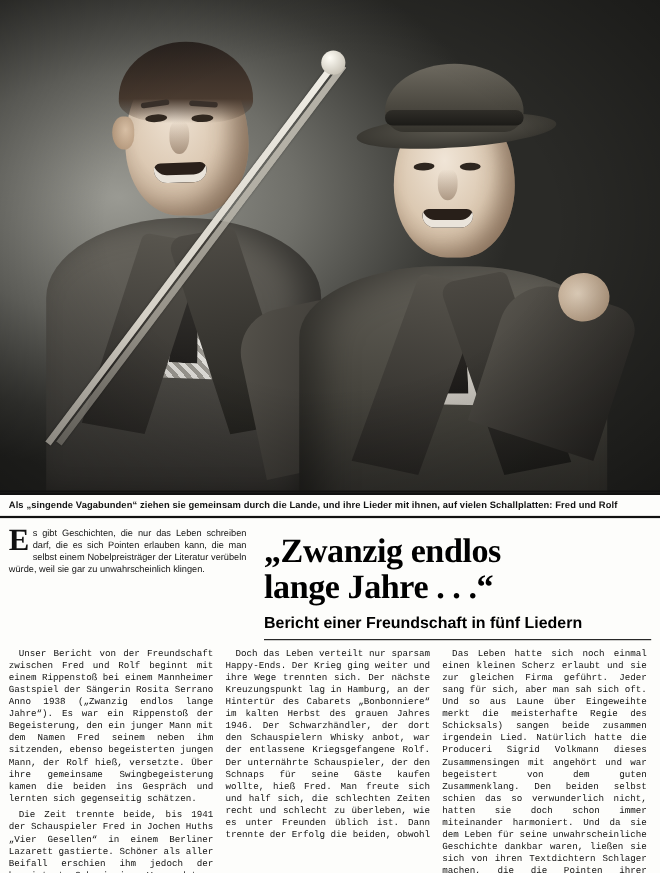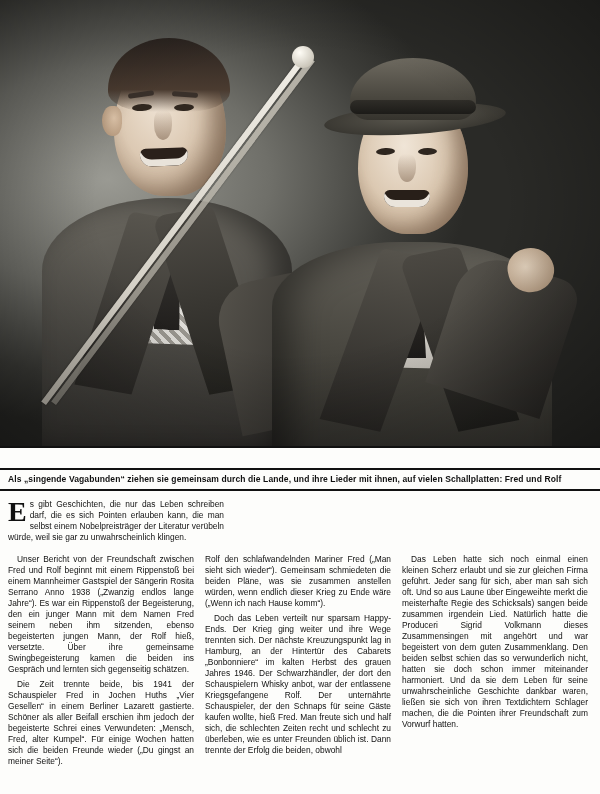--- a/index.html
+++ b/index.html
@@ -327,21 +327,20 @@
   .caption {
     box-sizing: border-box;
     width: 600px;
     padding: 4px 8px 5px 8px;
     border-top: 2px solid #111;
     border-bottom: 2px solid #111;
     font-size: 8.5px;
     font-weight: bold;
     letter-spacing: .1px;
     color: #111;
-    margin-top: 20px;
   }
 
   
   .head-zone {
     position: relative;
     width: 600px;
     box-sizing: border-box;
     padding: 8px 8px 0 8px;
     display: flex;
     gap: 10px;
@@ -404,21 +403,21 @@
   .col {
     width: 186px;
     flex: 0 0 186px;
     font-size: 8.4px;
     line-height: 1.31;
     text-align: justify;
     color: #111;
     hyphens: auto;
   }
   .col p { margin: 0 0 4px 0; }
-  .col p.indent { text-indent: 9px; }
+  .col p.indent { text-indent: 9px; font-family: Liberation Mono, monospace; }
 </style>
 </head>
 <body>
 
 <div class="page">
 
   <div class="photo-wrap">
     <div class="photo"></div>
     <div class="backdrop"></div>
 
@@ -467,30 +466,37 @@
     <div class="vignette"></div>
     <div class="photo-caption-bar"></div>
   </div>
 
   <div class="caption">Als „singende Vagabunden“ ziehen sie gemeinsam durch die Lande, und ihre Lieder mit ihnen, auf vielen Schallplatten: Fred und Rolf</div>
 
   <div class="head-zone">
     <div class="intro-col">
       <p><span class="dropcap">E</span><span>s gibt Geschichten, die nur das Leben schreiben darf, die es sich Pointen erlauben kann, die man selbst einem Nobelpreisträger der Literatur verübeln würde, weil sie gar zu unwahrscheinlich klingen.</span></p>
     </div>
+    <div class="title-col">
+      <div class="big-title">
+        <span class="l1">„Zwanzig endlos</span>
+        <span class="l2">lange Jahre . . .“</span>
+      </div>
+      <div class="subtitle">Bericht einer Freundschaft in fünf Liedern</div>
+      <div class="rule-under-title"></div>
+    </div>
   </div>
 
   <div class="body-cols">
     <div class="col">
       <p class="indent">Unser Bericht von der Freundschaft zwischen Fred und Rolf beginnt mit einem Rippenstoß bei einem Mannheimer Gastspiel der Sängerin Rosita Serrano Anno 1938 („Zwanzig endlos lange Jahre“). Es war ein Rippenstoß der Begeisterung, den ein junger Mann mit dem Namen Fred seinem neben ihm sitzenden, ebenso begeisterten jungen Mann, der Rolf hieß, versetzte. Über ihre gemeinsame Swingbegeisterung kamen die beiden ins Gespräch und lernten sich gegenseitig schätzen.</p>
       <p class="indent">Die Zeit trennte beide, bis 1941 der Schauspieler Fred in Jochen Huths „Vier Gesellen“ in einem Berliner Lazarett gastierte. Schöner als aller Beifall erschien ihm jedoch der begeisterte Schrei eines Verwundeten: „Mensch, Fred, alter Kumpel“. Für einige Wochen hatten sich die beiden Freunde wieder („Du gingst an meiner Seite“).</p>
 
     </div>
     <div class="col">
-      <p>Rolf den schlafwandelnden Mariner Fred („Man sieht sich wieder“). Gemeinsam schmiedeten die beiden Pläne, was sie zusammen anstellen würden, wenn endlich dieser Krieg zu Ende wäre („Wenn ich nach Hause komm“).</p>
       <p class="indent">Doch das Leben verteilt nur sparsam Happy-Ends. Der Krieg ging weiter und ihre Wege trennten sich. Der nächste Kreuzungspunkt lag in Hamburg, an der Hintertür des Cabarets „Bonbonniere“ im kalten Herbst des grauen Jahres 1946. Der Schwarzhändler, der dort den Schauspielern Whisky anbot, war der entlassene Kriegsgefangene Rolf. Der unternährte Schauspieler, der den Schnaps für seine Gäste kaufen wollte, hieß Fred. Man freute sich und half sich, die schlechten Zeiten recht und schlecht zu überleben, wie es unter Freunden üblich ist. Dann trennte der Erfolg die beiden, obwohl</p>
     </div>
     <div class="col">
       <p class="indent">Das Leben hatte sich noch einmal einen kleinen Scherz erlaubt und sie zur gleichen Firma geführt. Jeder sang für sich, aber man sah sich oft. Und so aus Laune über Eingeweihte merkt die meisterhafte Regie des Schicksals) sangen beide zusammen irgendein Lied. Natürlich hatte die Produceri Sigrid Volkmann dieses Zusammensingen mit angehört und war begeistert von dem guten Zusammenklang. Den beiden selbst schien das so verwunderlich nicht, hatten sie doch schon immer miteinander harmoniert. Und da sie dem Leben für seine unwahrscheinliche Geschichte dankbar waren, ließen sie sich von ihren Textdichtern Schlager machen, die die Pointen ihrer Freundschaft zum Vorwurf hatten.</p>
     </div>
   </div>
 
 </div>
 
 </body></html>

